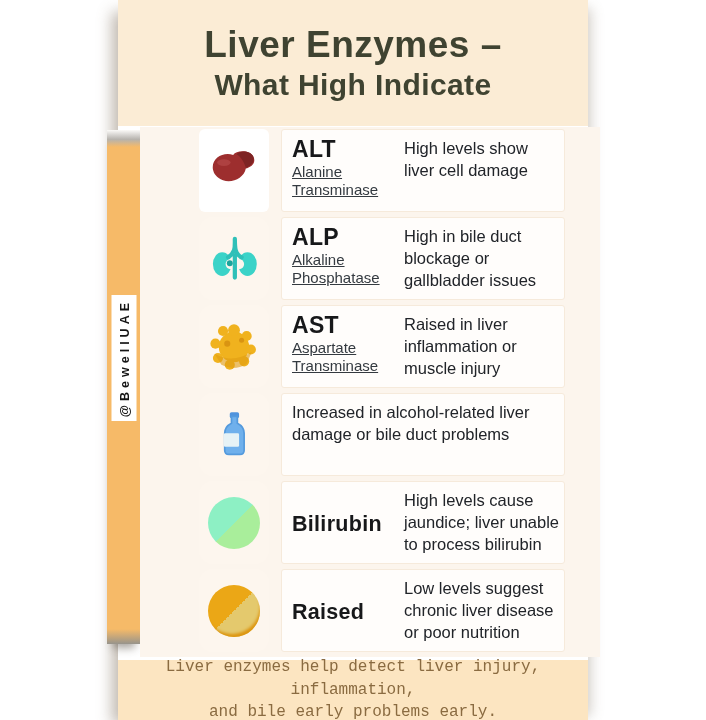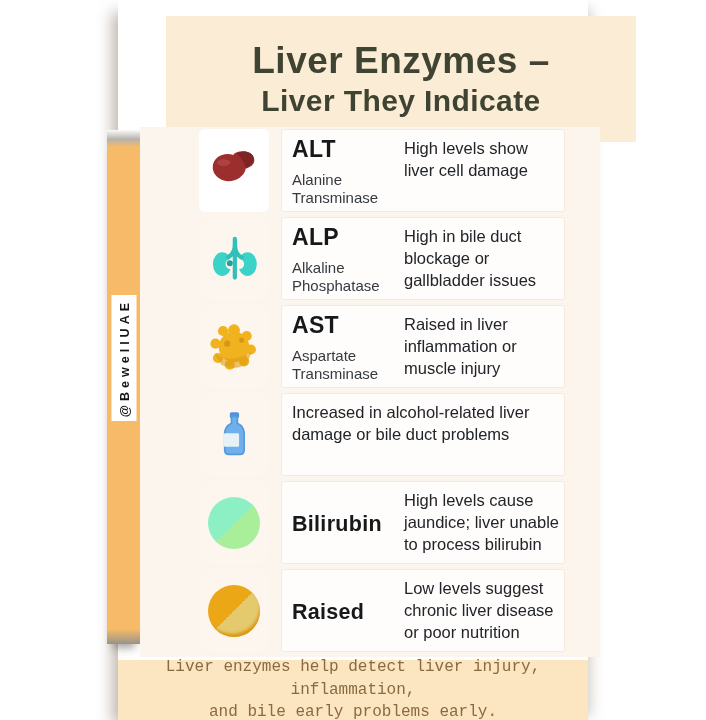--- a/index.html
+++ b/index.html
@@ -11,22 +11,22 @@
   .poster{position:relative;width:706px;height:720px;overflow:hidden;background:#ffffff;}
 
   
   .sheet{
     position:absolute;left:118px;top:0;width:470px;height:720px;background:#ffffff;
     box-shadow:-10px 8px 14px -4px rgba(115,98,78,.45), 9px 2px 12px -6px rgba(115,98,78,.30);
   }
 
   
   .header{
-    position:absolute;left:118px;top:16px;width:470px;height:126px;
-    background:#fbecd5;display:flex;flex-direction:column;justify-content:center;align-items:center;margin-left:48px;
+    position:absolute;left:118px;top:0;width:470px;height:126px;
+    background:#fbecd5;display:flex;flex-direction:column;justify-content:center;align-items:center;
   }
   .title-line1{font-size:37px;font-weight:bold;color:#3f4331;letter-spacing:.5px;line-height:1.12;}
   .title-line2{font-size:30px;font-weight:bold;color:#3f4331;letter-spacing:.4px;line-height:1.12;margin-top:2px;}
 
   
   .spine{
     position:absolute;left:107px;top:130px;width:34px;height:514px;background:#f6ba68;
     box-shadow:0 10px 9px -6px rgba(60,50,40,.45);
   }
   .spine::before{
@@ -59,21 +59,21 @@
   }
   .tile.white{background:#ffffff;border-radius:6px;}
   .card{
     flex:1;margin:1px 35px 1px 12px;background:#fffdfb;border:1px solid #f6eadb;border-radius:3px;
     display:flex;box-sizing:border-box;padding:7px 4px 4px 10px;
   }
   .label-col{width:112px;flex:0 0 auto;}
   .label-col.center{display:flex;align-items:center;}
   .abbr{font-size:23px;font-weight:bold;color:#17181a;letter-spacing:.3px;line-height:1.05;}
   .abbr.solo{font-size:21.5px;}
-  .fullname{font-size:15px;color:#343a40;line-height:1.22;margin-top:10px;}
+  .fullname{font-size:15px;color:#343a40;line-height:1.22;margin-top:2px;text-decoration:underline;}
   .desc-col{flex:1;font-size:16.5px;color:#212429;line-height:1.33;padding-top:1px;}
 
   
   .circle-icon{width:52px;height:52px;border-radius:50%;}
   .circle-icon.bilirubin{background:linear-gradient(135deg,#8df0c4 50%,#a9ee9b 50%);}
   .circle-icon.albumin{
     background:linear-gradient(135deg,#eba716 50%,#e4c96d 50%);
     box-shadow:inset -2px -5px 3px -2px #dd9611;
   }
 
@@ -86,21 +86,21 @@
 </style>
 </head>
 <body>
 
 <div class="poster">
 
   <div class="sheet"></div>
 
   <div class="header">
     <div class="title-line1">Liver Enzymes –</div>
-    <div class="title-line2">Liver They Indicate</div>
+    <div class="title-line2">What High Indicate</div>
   </div>
 
   <div class="spine">
     <div class="spine-label">
       <span>@BewellUAE</span>
     </div>
   </div>
 
   <div class="content">
 

